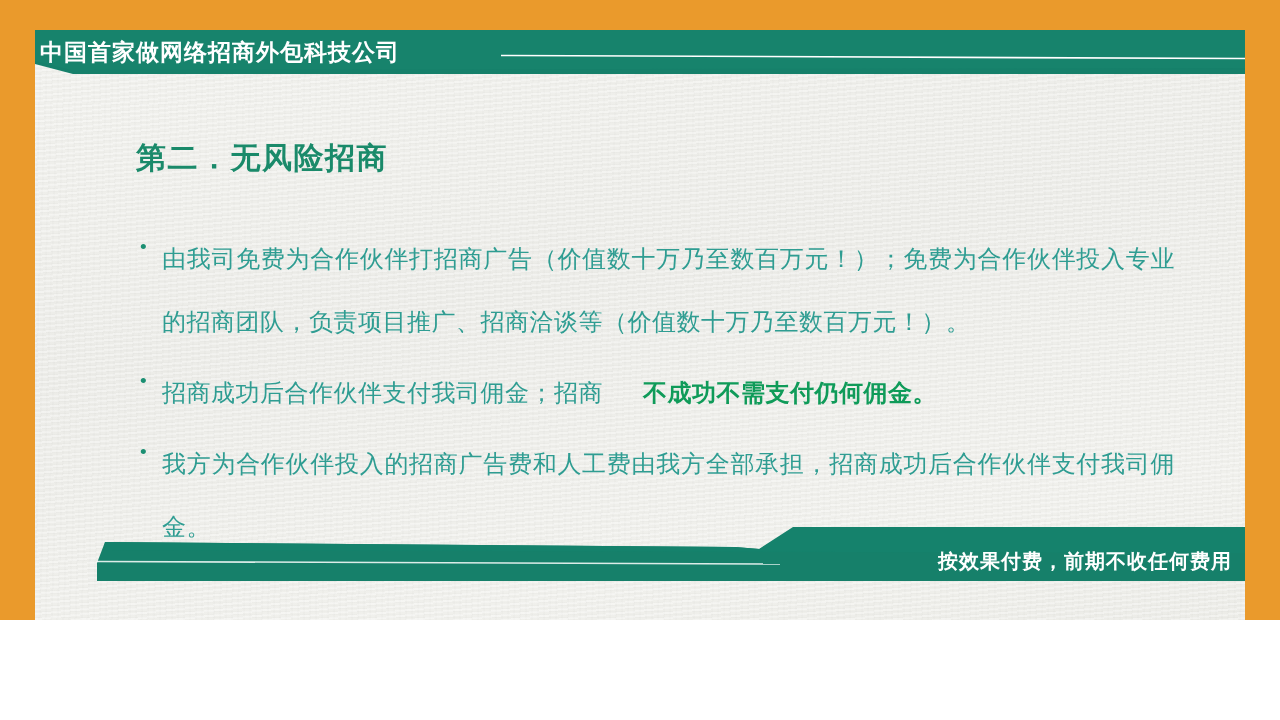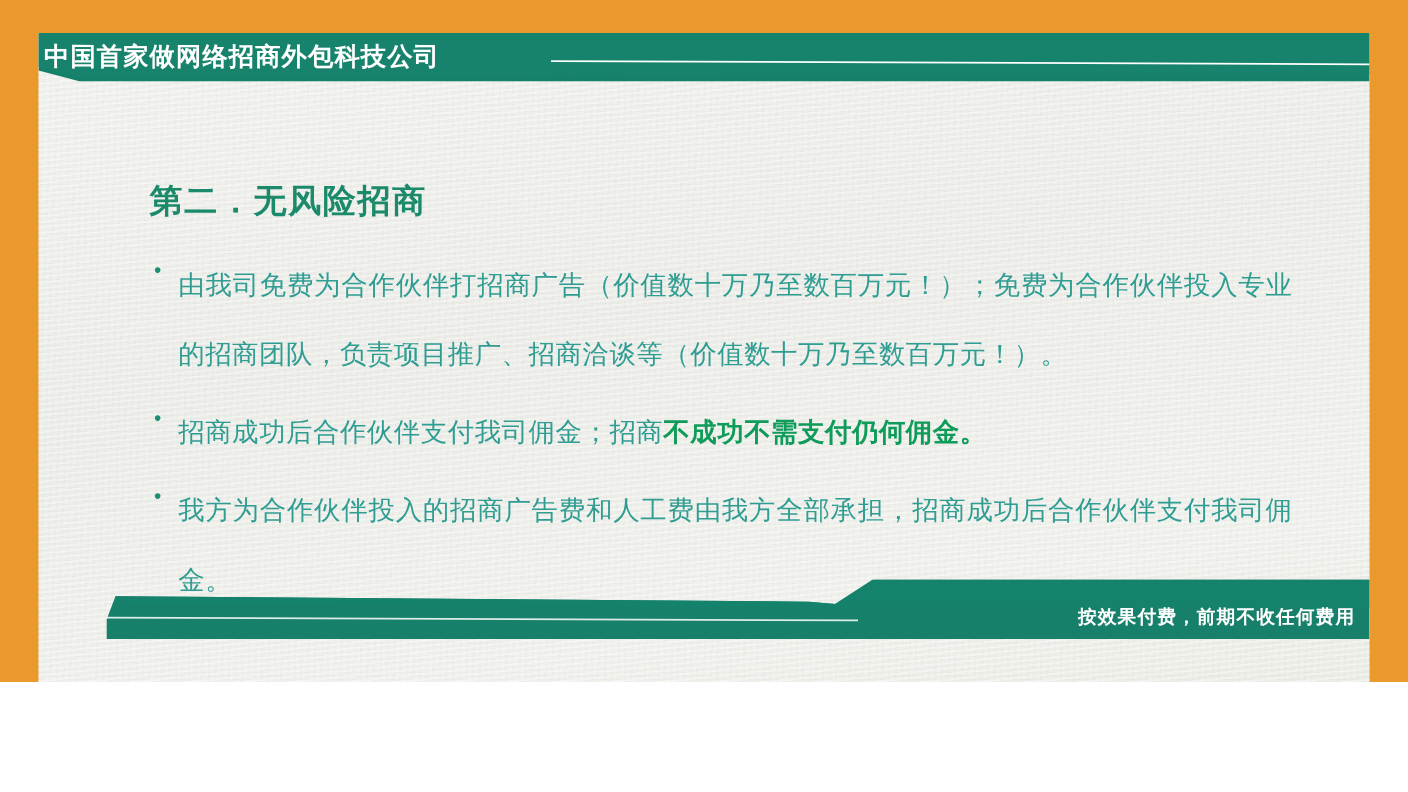--- a/index.html
+++ b/index.html
@@ -87,21 +87,20 @@
     left: 136px;
     top: 138px;
     z-index: 5;
     color: #1a8a6a;
     font-size: 30px;
     font-weight: bold;
     letter-spacing: 1.5px;
     line-height: 40px;
     white-space: nowrap;
     font-family: Liberation Sans, sans-serif;
-    margin-top: 26px;
   }
 
   
   #body {
     position: absolute;
     left: 140px;
     top: 228px;
     width: 1035px;
     z-index: 5;
   }
@@ -127,40 +126,41 @@
     letter-spacing: 0.5px;
     text-align: justify;
     text-justify: inter-character;
     font-family: "DejaVu Serif", "Liberation Serif", serif;
   }
   .strong-green {
     color: #0f9b59;
     font-weight: bold;
     font-family: "DejaVu Sans", "Liberation Sans", sans-serif;
     letter-spacing: 0.5px;
+    margin-left: 40px;
   }
 
   
   #footer-banner {
     position: absolute;
     left: 35px;
     bottom: 30px;
     width: 1210px;
     height: 70px;
     z-index: 4;
   }
   #footer-banner svg { display: block; }
 
   #footer-text {
     position: absolute;
     right: 48px;
     bottom: 44px;
     z-index: 6;
     color: #ffffff;
-    font-size: 17px;
+    font-size: 20px;
     font-weight: bold;
     letter-spacing: 1px;
     line-height: 30px;
     white-space: nowrap;
     font-family: "DejaVu Sans", "Liberation Sans", sans-serif;
   }
 </style>
 </head>
 <body>
 

